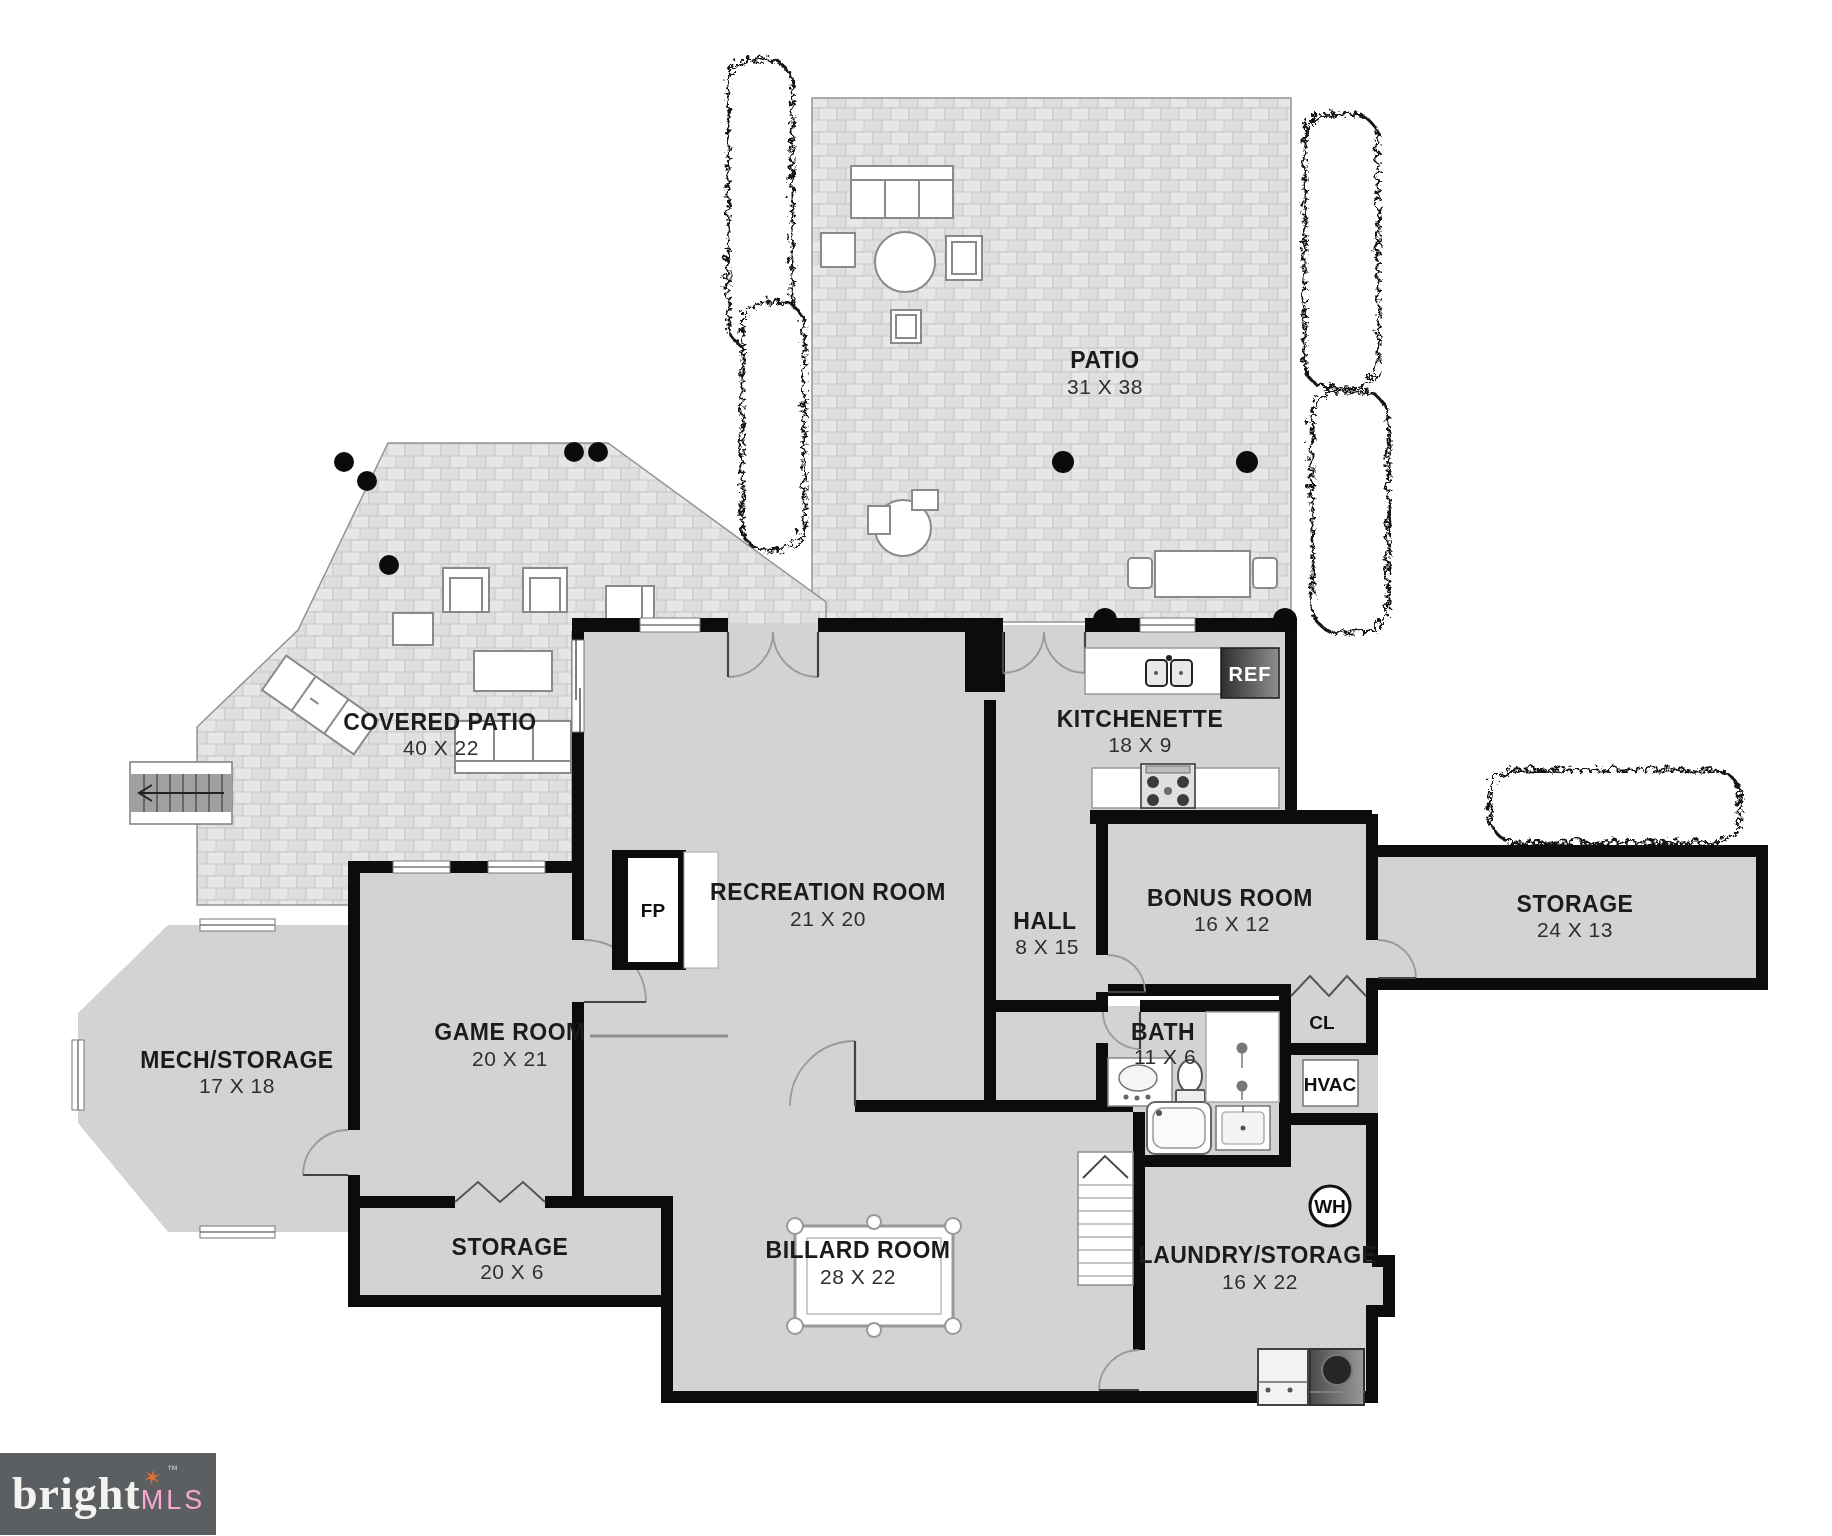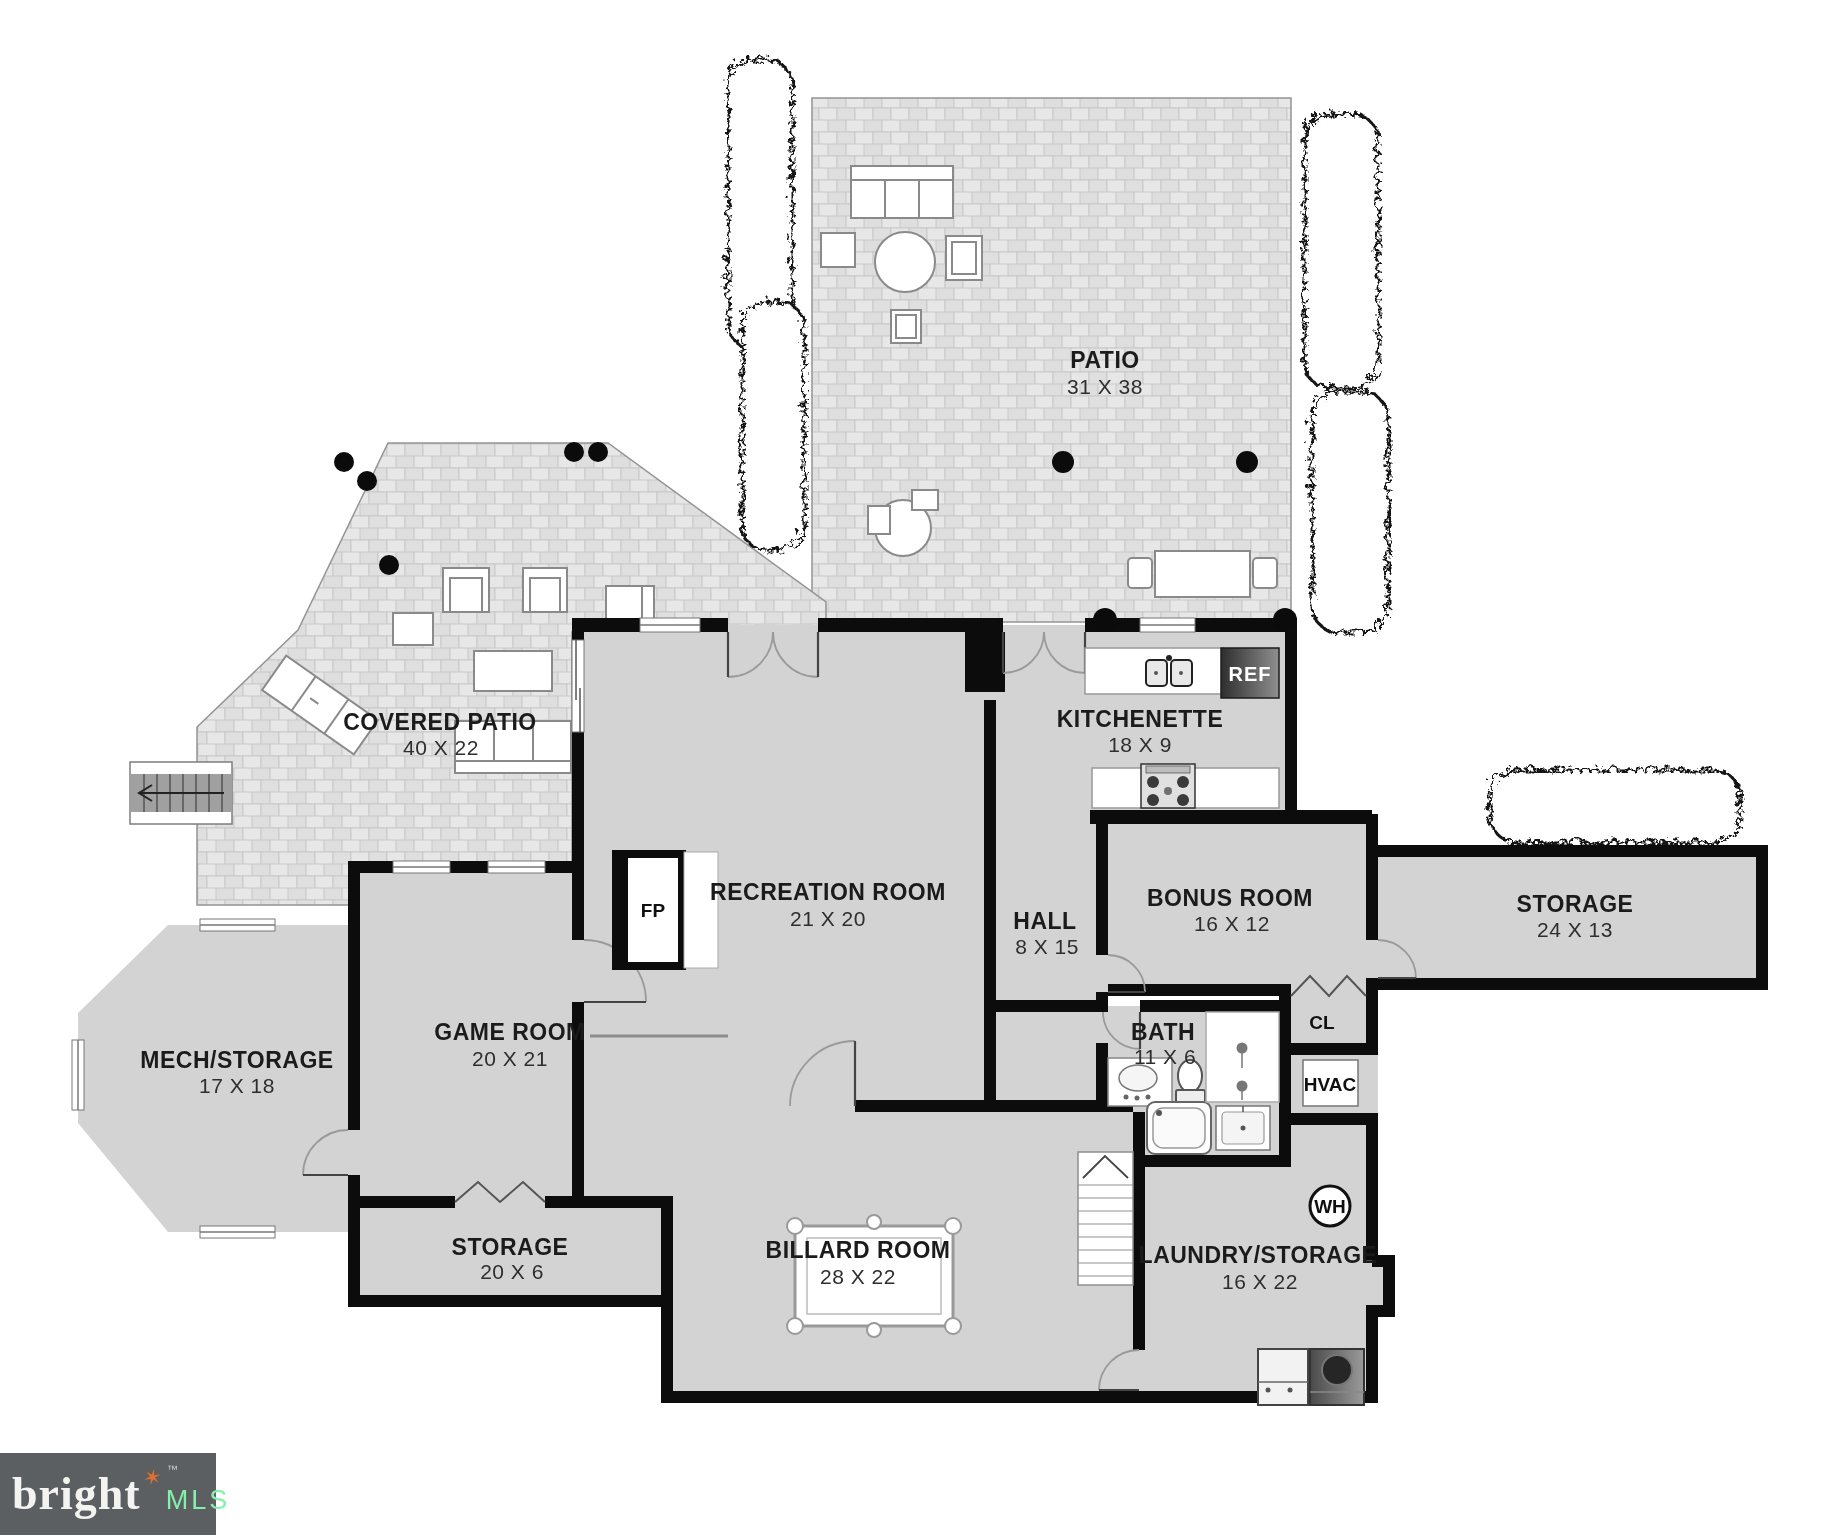--- a/index.html
+++ b/index.html
@@ -9,22 +9,22 @@
   .room-name{font-weight:700;font-size:23px;fill:#1b1b1b;letter-spacing:.5px;text-anchor:middle;}
   .room-dims{font-weight:400;font-size:21px;fill:#2e2e2e;letter-spacing:.5px;text-anchor:middle;}
   .fixture-label{font-weight:700;font-size:19px;fill:#101010;text-anchor:middle;}
   .ref-label{font-weight:700;font-size:20px;fill:#ffffff;text-anchor:middle;letter-spacing:1px;}
   .logo{position:absolute;left:0;top:1453px;width:216px;height:82px;background:#5b5f62;
         display:flex;align-items:baseline;padding:18px 0 0 12px;box-sizing:border-box;}
   .logo-bright{font-family:"Liberation Serif",serif;font-weight:700;font-size:46px;color:#f3f3f0;
         letter-spacing:1px;line-height:1;}
   .logo-star{position:absolute;left:143px;top:12px;color:#e4702d;font-size:22px;transform:rotate(12deg);}
   .logo-tm{position:absolute;left:167px;top:10px;font-size:11px;color:#d6d8d9;font-family:"Liberation Sans",sans-serif;}
-  .logo-mls{font-family:"Liberation Sans",sans-serif;font-weight:400;font-size:27px;color:#86efac;
-        margin-left:25px;letter-spacing:3px;}
+  .logo-mls{font-family:"Liberation Sans",sans-serif;font-weight:400;font-size:27px;color:#f9a8d4;
+        margin-left:0;letter-spacing:3px;}
 </style>
 </head>
 <body>
 
 <svg width="1832" height="1536" viewBox="0 0 1832 1536">
   <defs>
     <pattern id="pav" width="36" height="24" patternUnits="userSpaceOnUse">
       <rect width="36" height="24" fill="#e4e4e4"></rect>
       <rect x="0" y="0" width="18" height="12" fill="#dedede" stroke="#c9c9c9" stroke-width="1"></rect>
       <rect x="18" y="0" width="18" height="12" fill="#e7e7e7" stroke="#c9c9c9" stroke-width="1"></rect>

